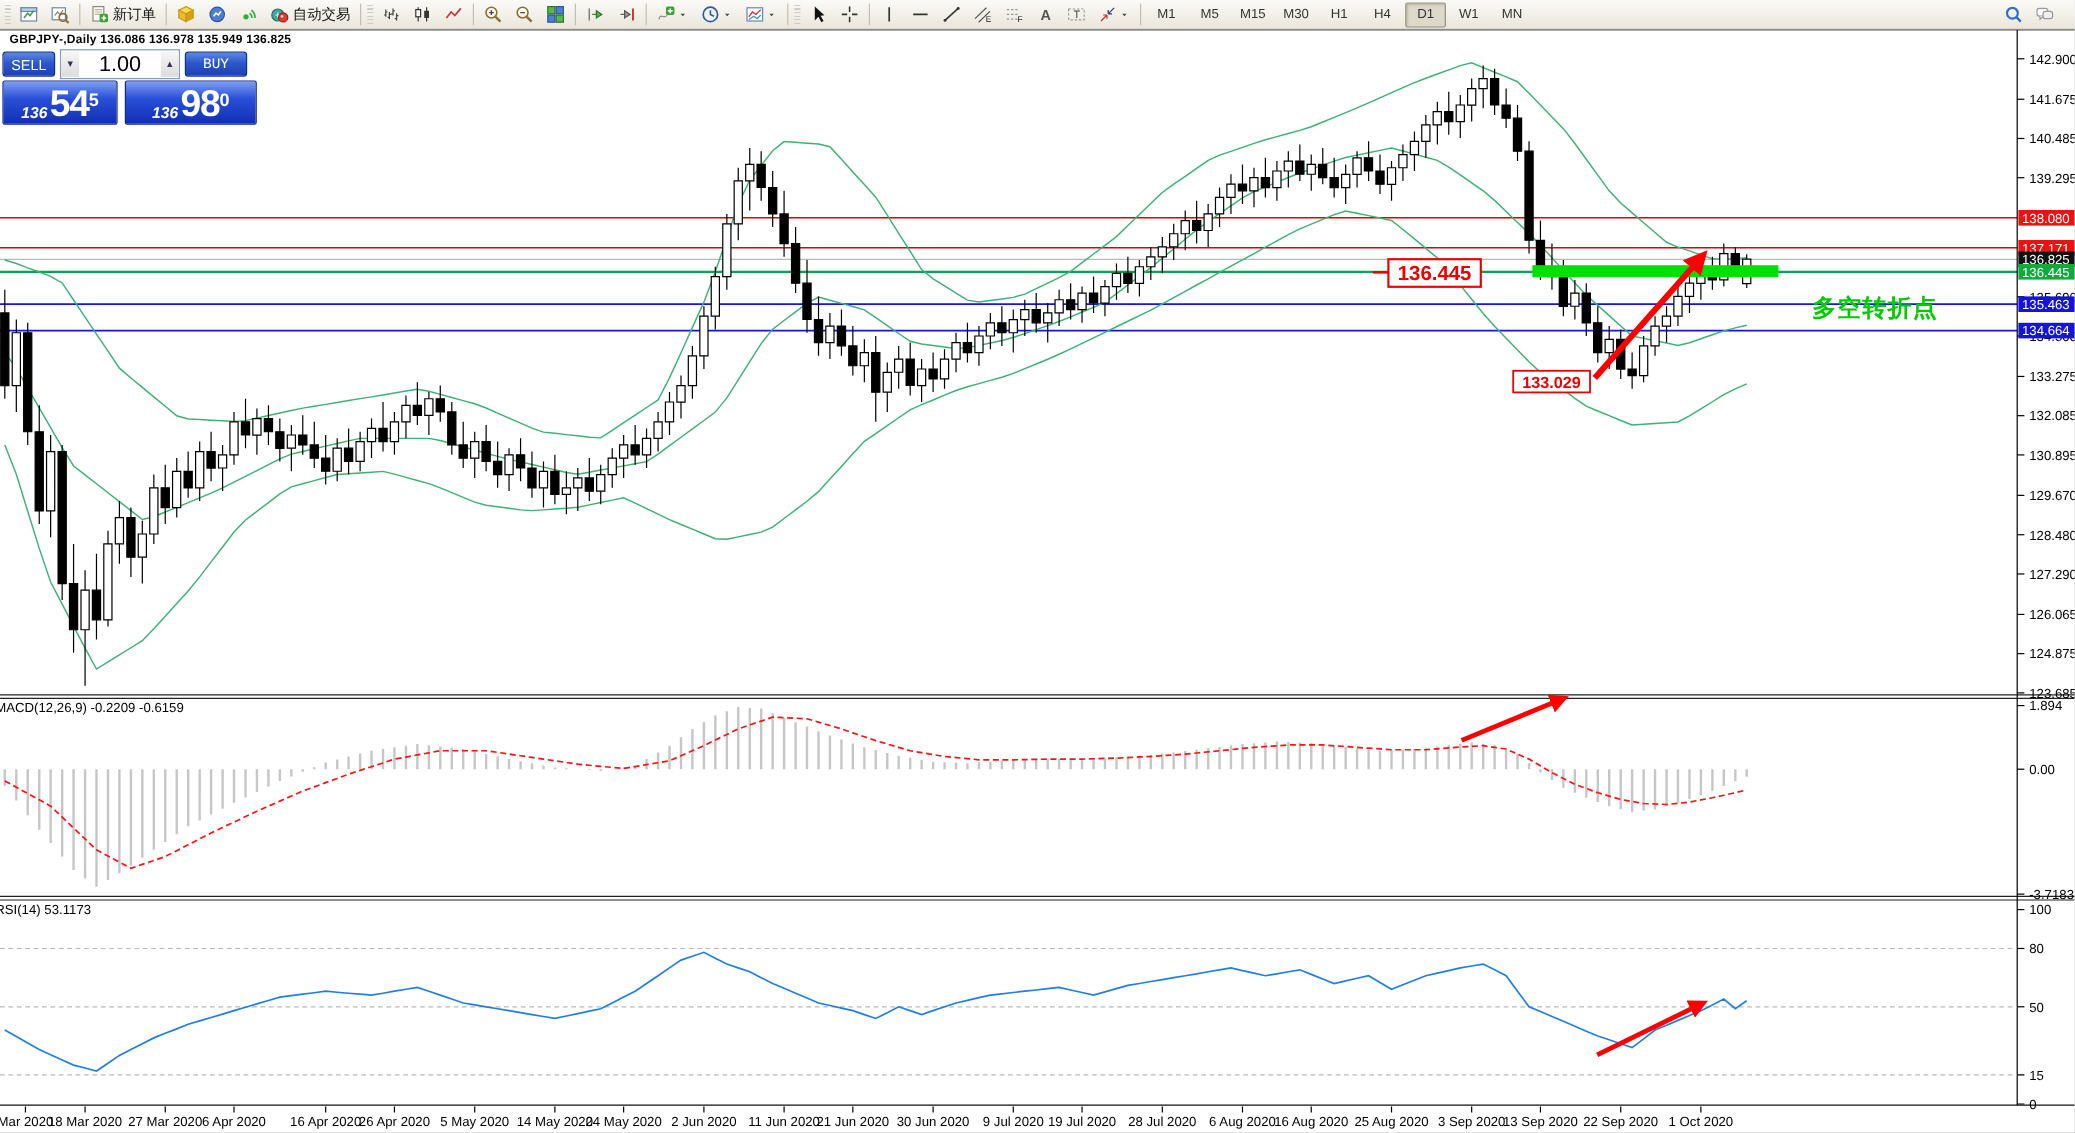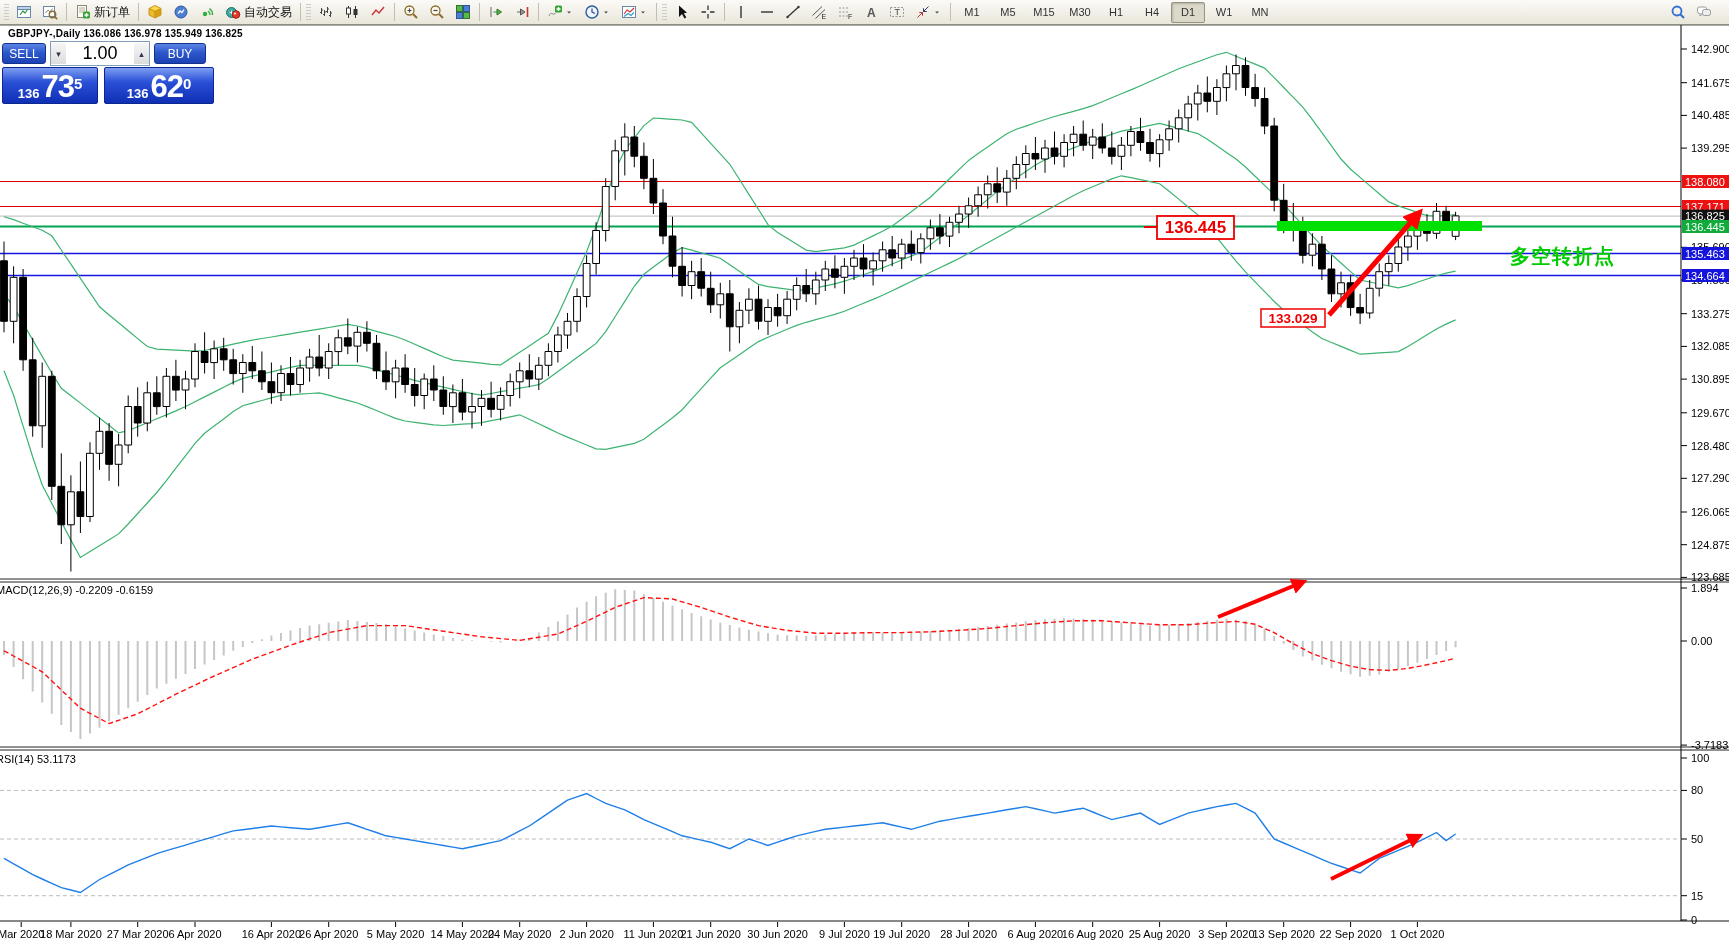--- a/index.html
+++ b/index.html
@@ -24,31 +24,31 @@
   .chart-svg{position:absolute;left:0;top:0;z-index:1;}
   .symbol-header{position:absolute;left:8px;top:28px;z-index:10;font-size:10px;font-weight:700;color:#000;letter-spacing:.2px;}
   .ind-label{position:absolute;z-index:10;font-size:11px;color:#000;}
   .ind-macd{left:-4px;top:584px;}
   .ind-rsi{left:-4px;top:753px;}
   
   .quote-panel{position:absolute;left:2px;top:42px;z-index:20;width:212px;}
   .q-row1{display:flex;align-items:center;height:23px;}
   .q-btn{height:19px;display:flex;align-items:center;justify-content:center;color:#fff;font-size:12px;
     background:linear-gradient(#5d86e4,#2c58cc 45%,#1c41b4);border:1px solid #12328f;border-radius:3px;cursor:pointer;}
-  .q-sell{width:42px;} .q-buy{width:50px;margin-left:4px;}
+  .q-sell{width:42px;} .q-buy{width:50px;margin-left:4px;font-family:Liberation Mono, monospace;}
   .q-vol{display:flex;align-items:center;margin-left:4px;height:23px;border:1px solid #7f9db9;background:#fff;}
   .q-spin{width:15px;height:21px;display:flex;align-items:center;justify-content:center;font-size:9px;color:#335;
     background:linear-gradient(#f6f6f6,#dcdcdc);cursor:pointer;}
   .q-input{width:64px;height:19px;border:none;outline:none;font-size:18px;text-align:center;
     font-family:"Liberation Sans",sans-serif;color:#000;}
   .q-row2{display:flex;margin-top:2px;}
   .q-price{height:37px;color:#fff;display:flex;align-items:flex-end;justify-content:center;cursor:pointer;
     background:linear-gradient(#7d9ef0,#2a50d8 40%,#0f2fb4);border:1px solid #0c2790;border-radius:2px;padding-bottom:2px;box-sizing:border-box;}
   .q-price-sell{width:96px;} .q-price-buy{width:110px;margin-left:6px;}
-  .q-base{font-size:13px;font-weight:700;margin-right:2px;line-height:15px;}
+  .q-base{font-size:13px;font-weight:700;margin-right:2px;line-height:15px;font-style:italic;}
   .q-big{font-size:31px;font-weight:700;line-height:29px;letter-spacing:-1px;}
   .q-sup{font-size:15px;font-weight:700;line-height:30px;align-self:flex-start;margin-top:1px;}
 </style>
 </head>
 <body>
 
 <div class="screen">
 
   <svg id="chart" class="chart-svg" width="1729" height="944">
       <rect x="0" y="0" width="1729" height="944" fill="#ffffff"></rect>
@@ -513,23 +513,23 @@
       <div class="q-vol">
         <div class="q-spin">▾</div>
         <input class="q-input" value="1.00" style="">
         <div class="q-spin">▴</div>
       </div>
       <div class="q-btn q-buy">BUY</div>
     </div>
     <div class="q-row2">
       <div class="q-price q-price-sell">
         <span class="q-base">136</span>
-          <span class="q-big">73</span>
+          <span class="q-big">54</span>
           <span class="q-sup">5</span>
       </div>
       <div class="q-price q-price-buy">
         <span class="q-base">136</span>
-          <span class="q-big">62</span>
+          <span class="q-big">98</span>
           <span class="q-sup">0</span>
       </div>
     </div>
   </div>
 </div>
 
 </body></html>

